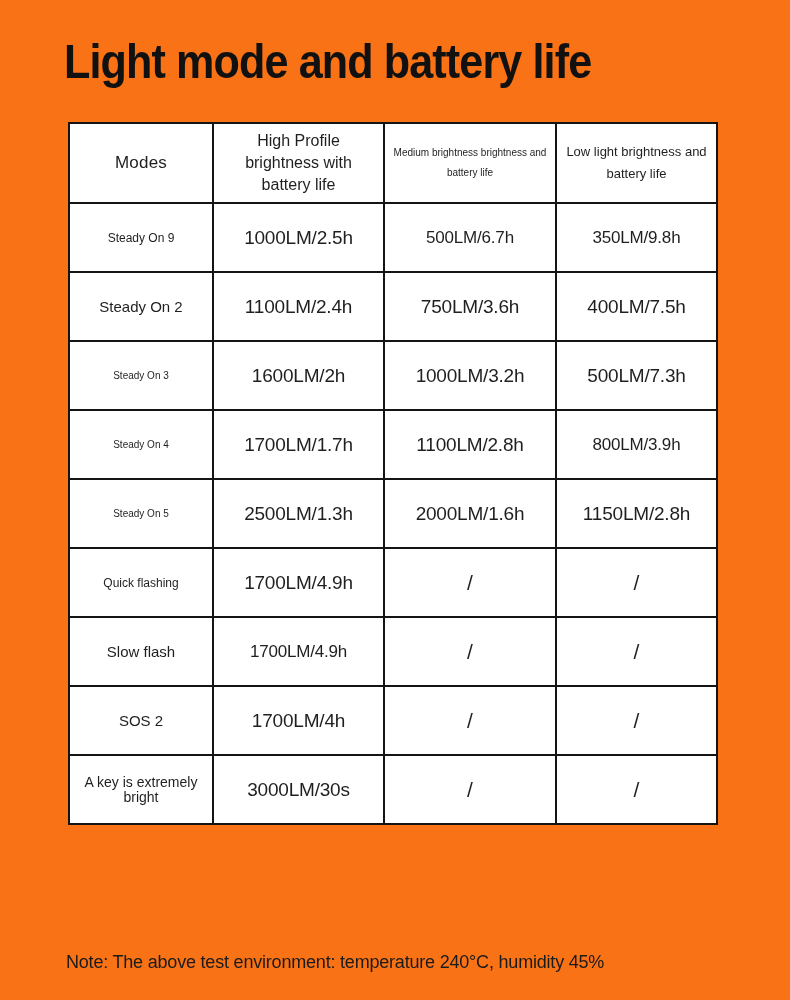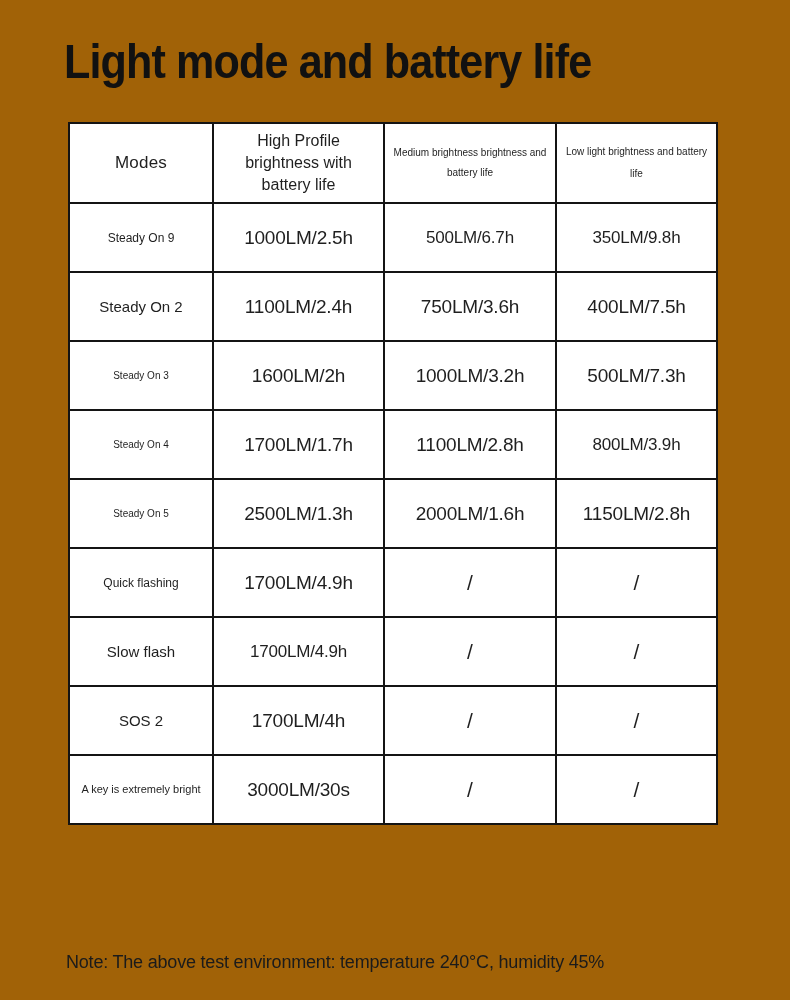--- a/index.html
+++ b/index.html
@@ -6,21 +6,21 @@
     margin: 0;
     padding: 0;
     background: #ffffff;
     font-family: "Liberation Sans", sans-serif;
     color: #1a1a1a;
   }
   .page {
     position: relative;
     width: 790px;
     height: 1000px;
-    background: #a16207;
+    background: #f97316;
     overflow: hidden;
   }
   .title {
     position: absolute;
     left: 64px;
     top: 30px;
     font-size: 49px;
     font-weight: 600;
     letter-spacing: -1px;
     color: #111111;
@@ -56,27 +56,27 @@
   }
   th.col-hd {
     text-align: left;
     padding-left: 16px;
     padding-right: 10px;
     line-height: 22px;
     color: #222222;
   }
   th.col-hd.hd-high   { font-size: 16px; }
   th.col-hd.hd-medium { font-size: 10px; line-height: 20px; }
-  th.col-hd.hd-low    { font-size: 10px; }
+  th.col-hd.hd-low    { font-size: 13px; }
   td.mode-cell { font-size: 13px; color: #1b1b1b; }
   td.mode-xs   { font-size: 12px; }
   td.mode-sm   { font-size: 10px; }
   td.mode-md   { font-size: 15px; }
   td.mode-left {
-    font-size: 11px;
+    font-size: 14px;
     text-align: left;
     padding-left: 20px;
     line-height: 15px;
     max-width: 104px;
   }
   td.val-cell  { font-size: 17px; letter-spacing: -0.2px; color: #1b1b1b; }
   td.val-lg    { font-size: 19px; }
   td.slash     { font-size: 21px; font-weight: 400; color: #2a2a2a; }
   .note {
     position: absolute;

